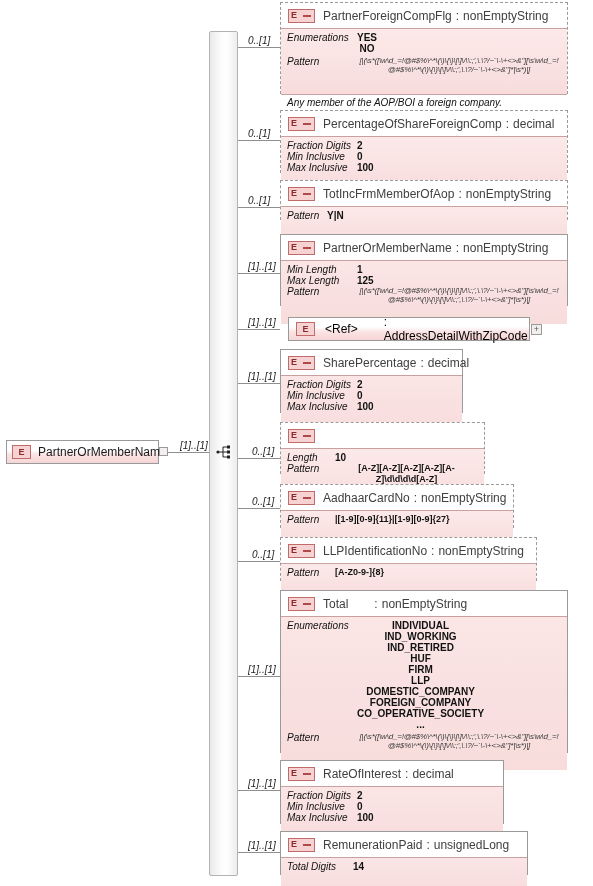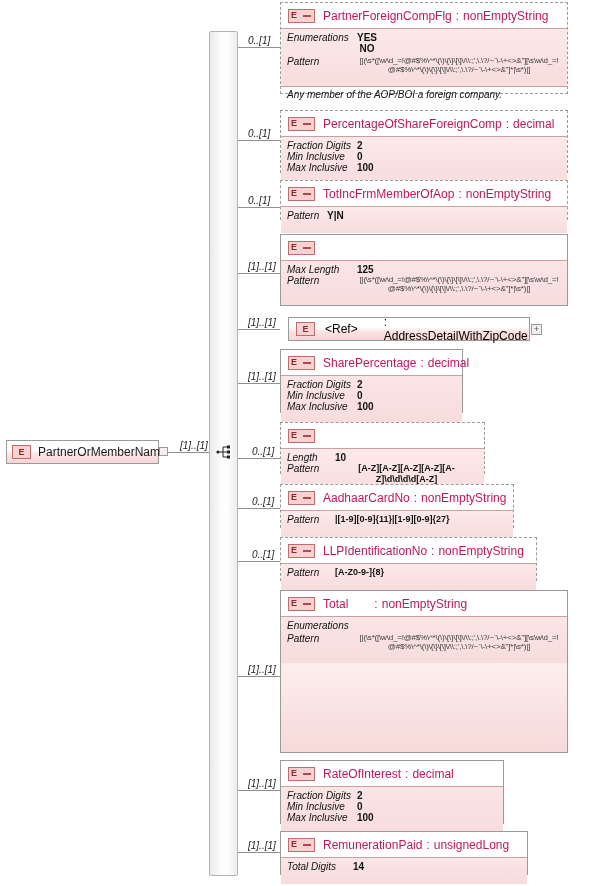--- a/index.html
+++ b/index.html
@@ -109,30 +109,30 @@
 
   .node-head {
     height: 25px;
     display: flex; align-items: center;
     padding-left: 7px;
     background: #ffffff;
     white-space: nowrap;
   }
   .node-head .e-ico { margin-right: 8px; }
   .node-title {
-    font-size: 12px; color: #be185d;
+    font-size: 12px; color: #404040;
   }
   .node-title .nm { }
   .node-title .sep { }
   .node-title .ty { }
 
   .node-body {
     border-top: 1px solid #c8a0a0;
     background: linear-gradient(180deg,#fbe5e5 0%,#f8dcdc 100%);
-    padding: 3px 0 12px 0;
+    padding: 3px 0 20px 0;
   }
   .node.dashed .node-body {
     background: linear-gradient(180deg,#fce9e9 0%,#f8dcdc 100%);
   }
 
   .facet {
     display: flex;
     line-height: 11px;
     padding: 0 6px;
   }
@@ -149,20 +149,21 @@
     margin-left: 4px;
     text-align: center;
   }
   .facet-val.pat {
     font-weight: 400;
     font-size: 8px;
     color: #3b3b3b;
     letter-spacing: -0.2px;
     line-height: 9px;
     word-break: break-all;
+    font-style: italic;
   }
   .facet-val.enum {
     font-weight: 700;
     font-size: 10px;
     line-height: 11px;
     white-space: pre-line;
   }
   .doc {
     border-top: 1px solid #c8a0a0;
     font-style: italic;
@@ -323,22 +324,27 @@
     </div>
   </div>
 </div>
 
 <div class="node solid" style="left:280px; top:234px; width:288px; height:72px;">
   <div class="node-head">
     <span class="e-ico with-minus">
       <span class="e-letter">E</span>
       <span class="minus"></span>
     </span>
-  </div>
-  <div class="node-body">
+    <span class="node-title"><span>PartnerOrMemberName</span><span style="margin:0 4px">:</span><span>nonEmptyString</span></span>
+  </div>
+  <div class="node-body">
+    <div class="facet">
+      <span class="facet-name w-name">Min Length</span>
+      <span class="facet-val">1</span>
+    </div>
     <div class="facet">
       <span class="facet-name w-name">Max Length</span>
       <span class="facet-val">125</span>
     </div>
     <div class="facet">
       <span class="facet-name w-name">Pattern</span>
       <span class="facet-val pat">[|(\s*([\w\d_=!@#$%\^*\(\)\{\}\[\]\/\\:;',\.\?/~`\-\+&lt;&gt;&amp;"][\s\w\d_=!@#$%\^*\(\)\{\}\[\]\/\\:;',\.\?/~`\-\+&lt;&gt;&amp;"]*|\s*)|]</span>
     </div>
   </div>
 </div>
@@ -433,20 +439,30 @@
   <div class="node-head">
     <span class="e-ico with-minus">
       <span class="e-letter">E</span>
       <span class="minus"></span>
     </span>
     <span class="node-title"><span>Total</span><span style="margin:0 4px 0 26px">:</span><span>nonEmptyString</span></span>
   </div>
   <div class="node-body">
     <div class="facet">
       <span class="facet-name w-name">Enumerations</span>
+      <span class="facet-val enum">INDIVIDUAL
+IND_WORKING
+IND_RETIRED
+HUF
+FIRM
+LLP
+DOMESTIC_COMPANY
+FOREIGN_COMPANY
+CO_OPERATIVE_SOCIETY
+...</span>
     </div>
     <div class="facet" style="margin-top:2px">
       <span class="facet-name w-name">Pattern</span>
       <span class="facet-val pat">[|(\s*([\w\d_=!@#$%\^*\(\)\{\}\[\]\/\\:;',\.\?/~`\-\+&lt;&gt;&amp;"][\s\w\d_=!@#$%\^*\(\)\{\}\[\]\/\\:;',\.\?/~`\-\+&lt;&gt;&amp;"]*|\s*)|]</span>
     </div>
   </div>
 </div>
 
 <div class="node solid" style="left:280px; top:760px; width:224px; height:64px;">
   <div class="node-head">

